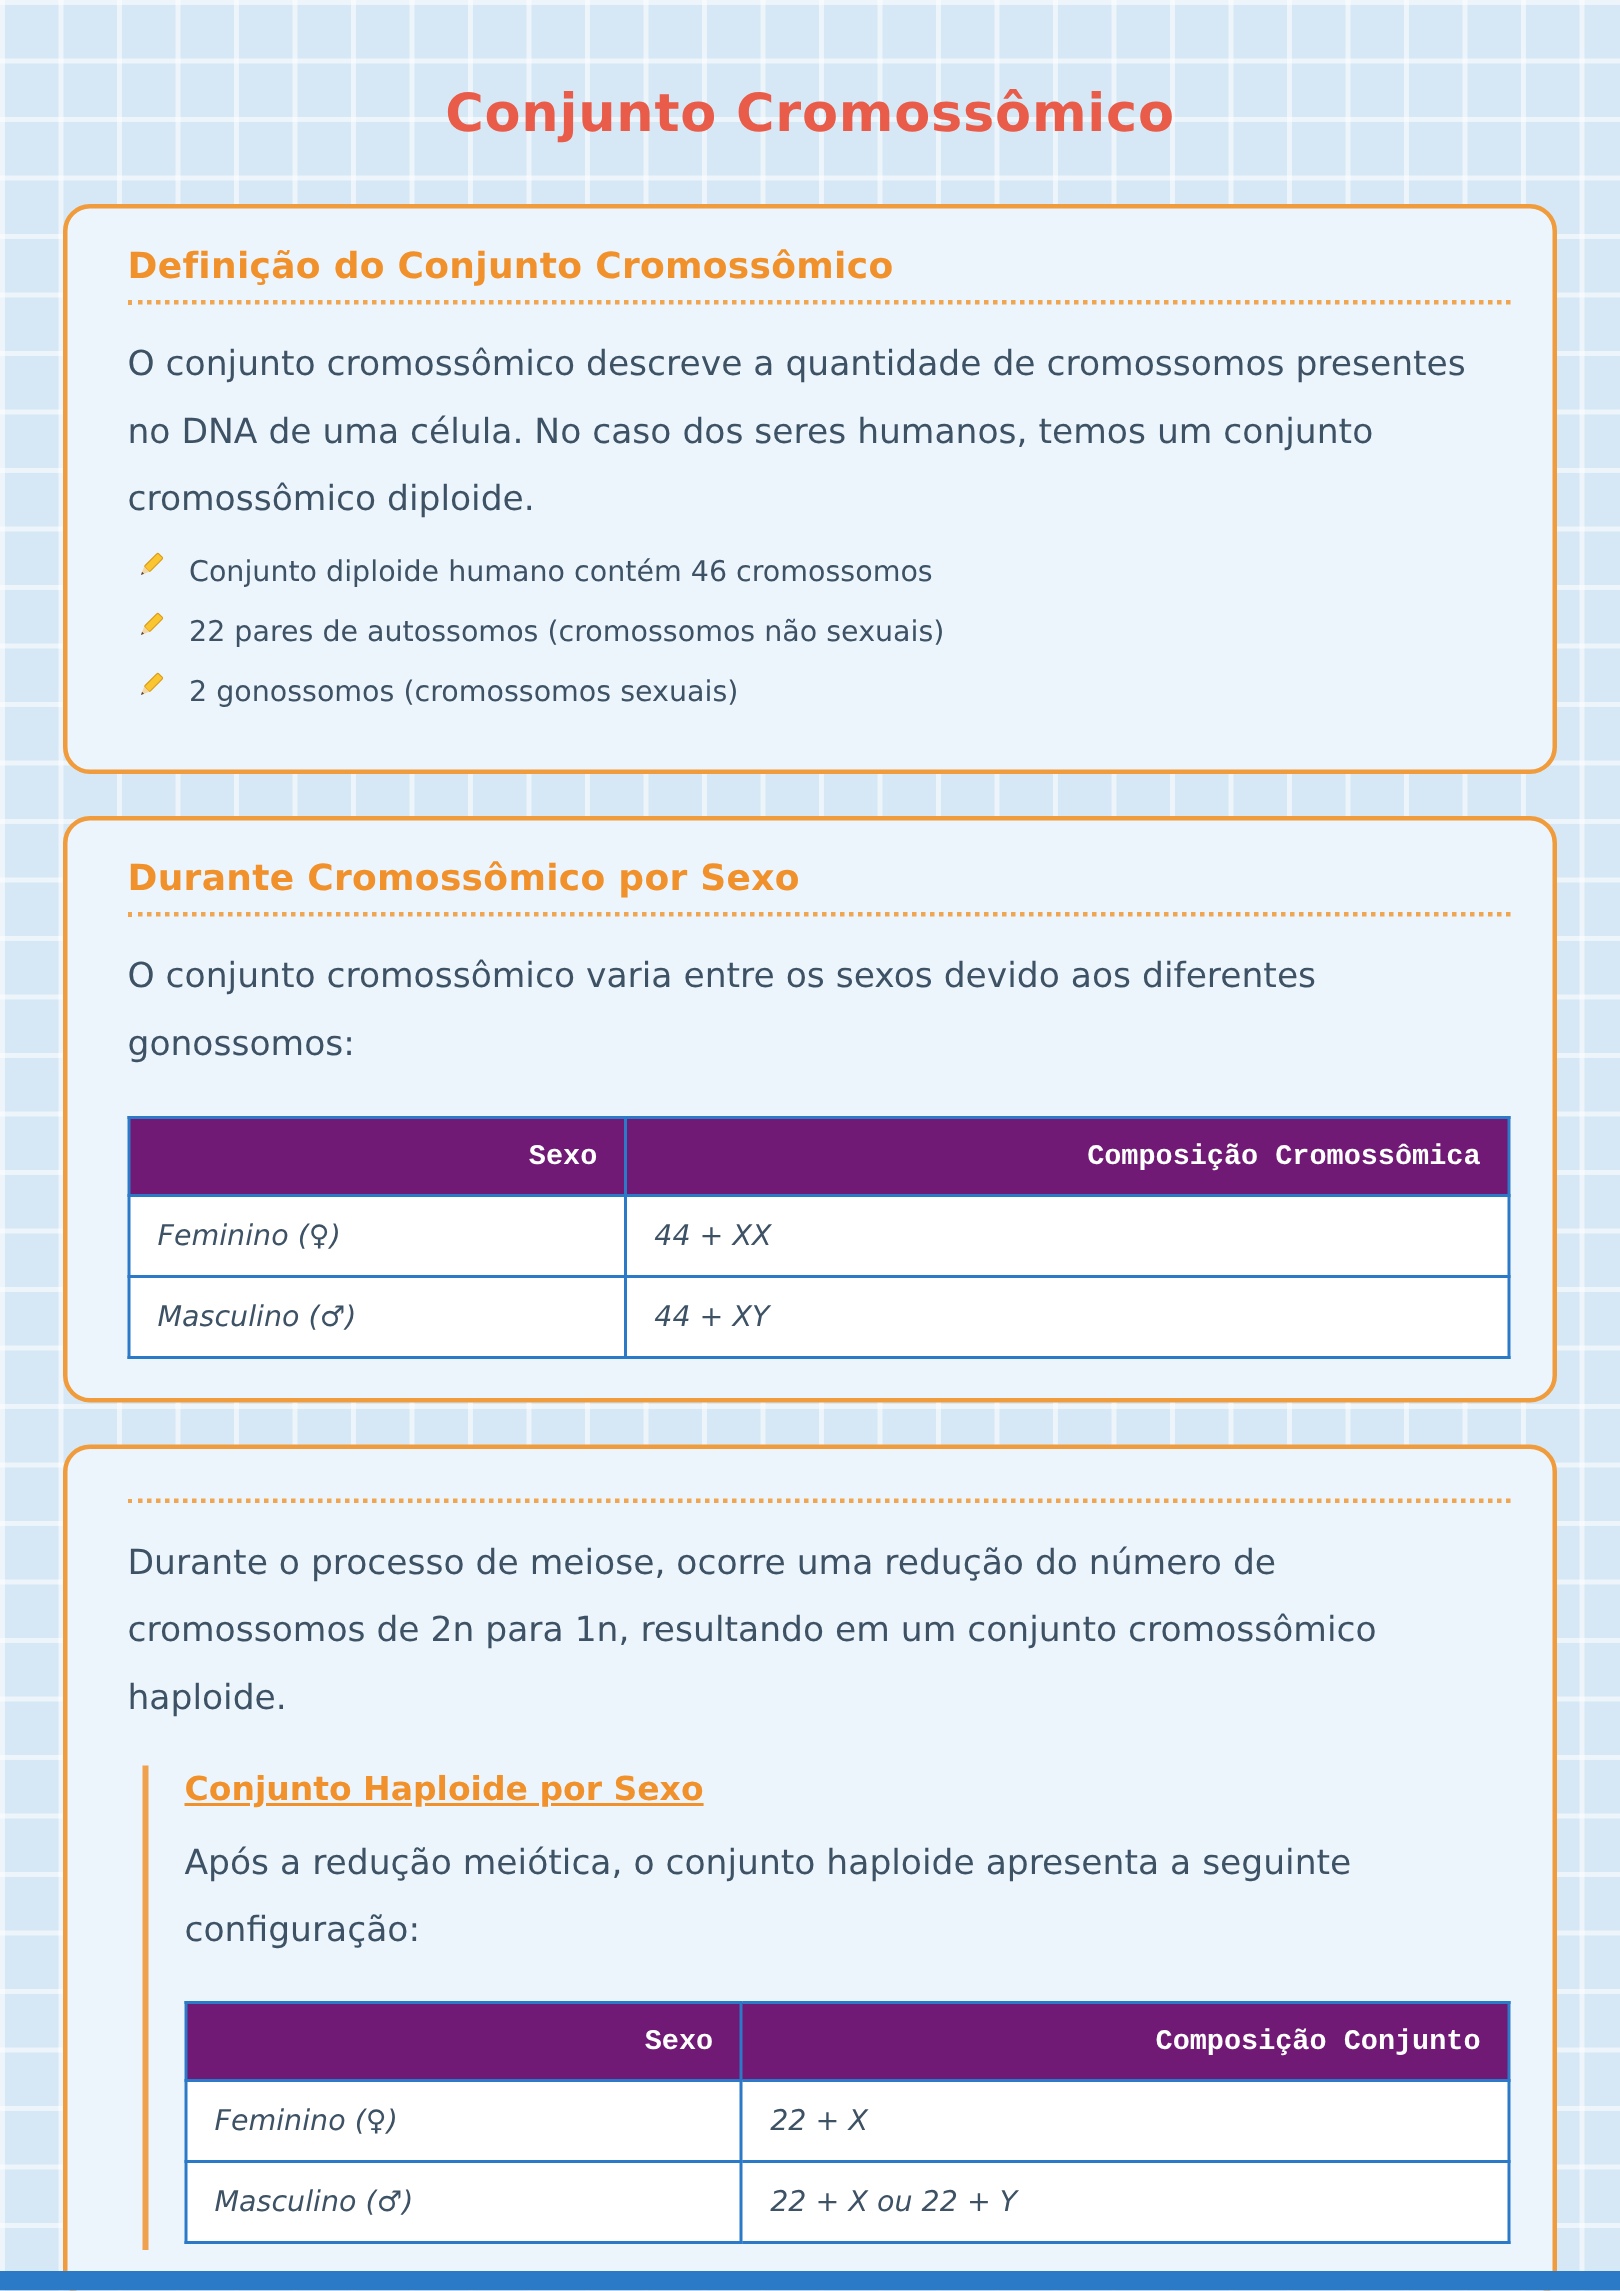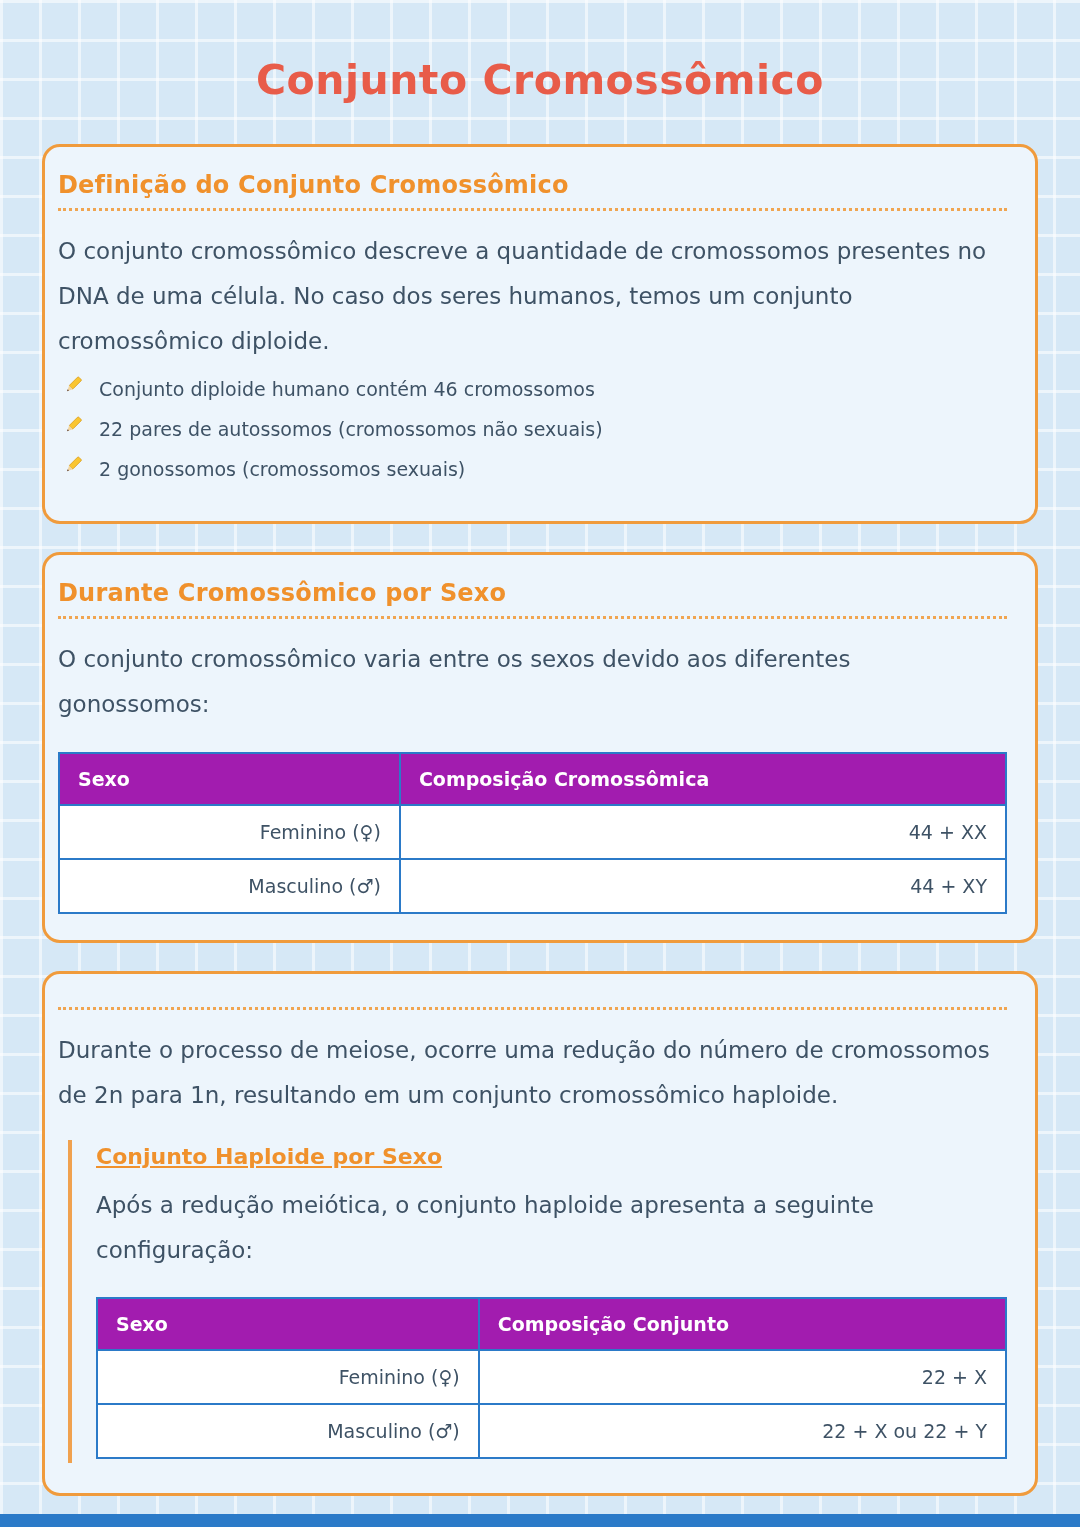--- a/index.html
+++ b/index.html
@@ -10,33 +10,33 @@
     background-image:
       linear-gradient(to right, rgba(255,255,255,.55) 3px, transparent 3px),
       linear-gradient(to bottom, rgba(255,255,255,.55) 3px, transparent 3px);
     background-size:39px 39px;
     color:#3e5265;
     position:relative;
     overflow:hidden;
   }
   .page-title {
     text-align:center;
-    font-size:41px;
+    font-size:35px;
     font-weight:bold;
     color:#e85c49;
     padding-top:56px;
     margin-bottom:40px;
     letter-spacing:.5px;
   }
   .card {
     background:#edf5fc;
     border:3px solid #f09b3c;
     border-radius:18px;
     margin:16px 42px;
-    padding:24px 28px 26px 13px;
+    padding:24px 28px 26px 40px;
   }
   .card + .card { margin-top:28px; }
   .card-heading {
     font-size:24px;
     font-weight:bold;
     color:#f0912c;
     letter-spacing:.2px;
   }
   .dotted {
     border-bottom:3px dotted rgba(240,150,50,.85);
@@ -57,35 +57,37 @@
     line-height:1.6;
   }
   .bullet .icon { display:inline-flex; flex:0 0 auto; }
   .data-table {
     width:100%;
     border-collapse:collapse;
     margin-top:26px;
     background:#ffffff;
   }
   .data-table th {
-    background:#a21caf;
+    background:#701a75;
     color:#ffffff;
-    text-align:left;
+    text-align:right;
     font-weight:bold;
     font-size:19px;
     padding:14px 18px;
     border:2px solid #2b7ac8;
+    font-family:Liberation Mono, monospace;
   }
   .data-table td {
     font-size:19px;
     padding:15px 18px;
-    text-align:right;
+    text-align:left;
     border:2px solid #2b7ac8;
     background:#ffffff;
     color:#3e5265;
+    font-style:italic;
   }
   .col-narrow-36 { width:36%; }
   .col-narrow-42 { width:42%; }
   .subsection {
     margin:22px 0 4px 10px;
     border-left:4px solid #f0a14e;
     padding:4px 0 4px 24px;
   }
   .sub-heading {
     font-size:22px;

